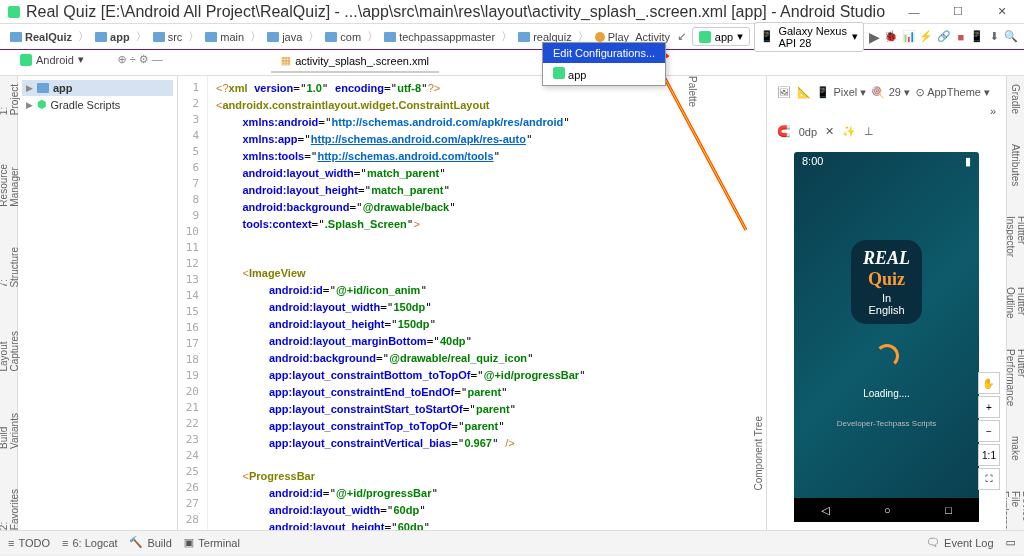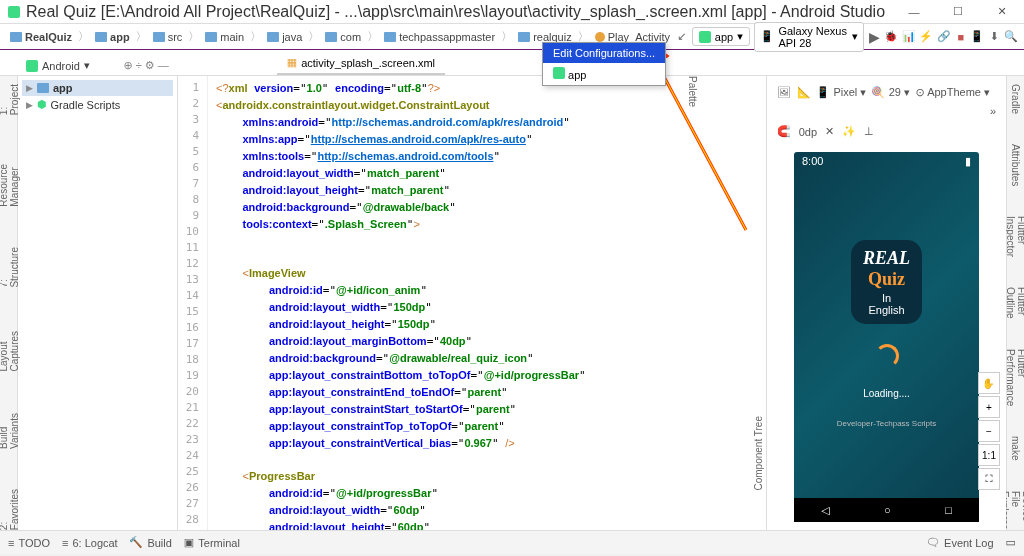--- a/index.html
+++ b/index.html
@@ -17,21 +17,21 @@
 .folder-icon { width: 12px; height: 10px; background: #6aa3d5; border-radius: 1px; display: inline-block; }
 .folder-icon.src { background: #6aa3d5; }
 .java-icon { width: 10px; height: 10px; background: #e8a33d; border-radius: 50%; display: inline-block; }
 
 .toolbar-right { margin-left: auto; display: flex; align-items: center; gap: 4px; }
 .config-dropdown { display: flex; align-items: center; gap: 4px; padding: 2px 6px; border: 1px solid #ccc; border-radius: 3px; background: #fff; cursor: pointer; }
 .device-dropdown { display: flex; align-items: center; gap: 4px; padding: 2px 6px; border: 1px solid #ccc; border-radius: 3px; background: #fff; cursor: pointer; }
 .run-icon { color: #59a869; font-size: 14px; }
 .tb-icon { width: 16px; height: 16px; display: flex; align-items: center; justify-content: center; color: #666; cursor: pointer; }
 
-.tabbar { height: 26px; background: #fff; display: flex; align-items: flex-end; padding: 0 18px; border-bottom: 1px solid #ddd; }
+.tabbar { height: 26px; background: #fff; display: flex; align-items: flex-start; padding: 0 12px; border-bottom: 1px solid #ddd; }
 .proj-tab { display: flex; align-items: center; gap: 4px; padding: 3px 8px; color: #444; }
 .android-icon { width: 12px; height: 12px; background: #3ddc84; border-radius: 2px; display: inline-block; }
 .file-tab { display: flex; align-items: center; gap: 4px; padding: 4px 10px; background: #fff; border-bottom: 2px solid #ccc; margin-left: 100px; }
 
 .main { display: flex; height: 454px; background: #fff; }
 
 .left-gutter { width: 18px; background: #f4f4f4; border-right: 1px solid #ddd; display: flex; flex-direction: column; align-items: center; padding-top: 8px; gap: 40px; }
 .gutter-text { writing-mode: vertical-rl; transform: rotate(180deg); color: #666; font-size: 10px; cursor: pointer; }
 
 .project-panel { width: 160px; background: #fff; border-right: 1px solid #ddd; padding: 4px; }

